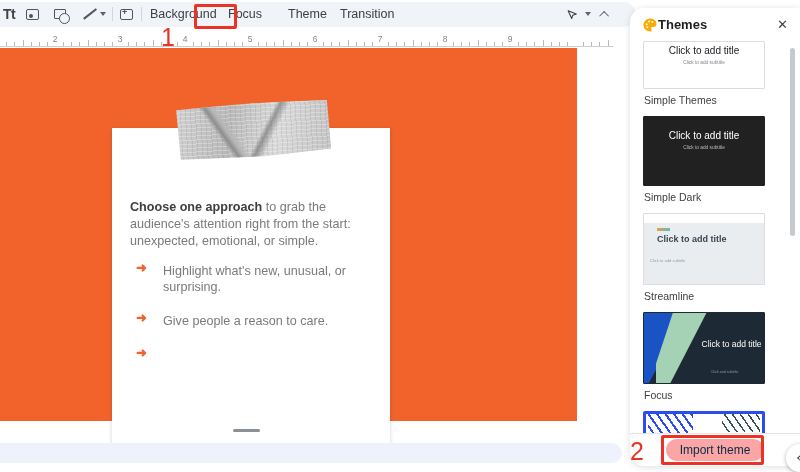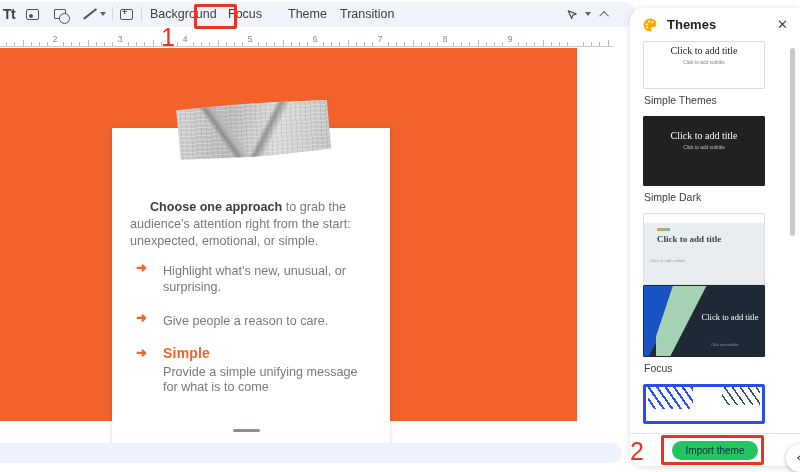--- a/index.html
+++ b/index.html
@@ -50,39 +50,39 @@
             linear-gradient(100deg,#d2d2d2,#b9b9b9 35%,#dadada 65%,#c3c3c3);
           box-shadow:0 2px 5px rgba(0,0,0,.28);
           clip-path:polygon(1% 5%, 52% 0, 99% 3%, 100% 93%, 55% 100%, 2% 97%); }
   .tape .crease1 { position:absolute; inset:0;
           background:linear-gradient(58deg, transparent 30%, #8e8e8e 33%, #b5b5b5 36%, transparent 40%); }
   .tape .crease2 { position:absolute; inset:0;
           background:linear-gradient(120deg, transparent 55%, rgba(120,120,120,.7) 58%, transparent 63%); }
 
   .slide-title { position:absolute; left:130px; top:106px; font-size:27px; font-weight:bold; color:#5b5b5b; letter-spacing:.3px; }
   .slide-intro { position:absolute; left:130px; top:151px; width:242px; font-size:12.6px; line-height:17px; color:#7a7a7a; }
-  .slide-intro b { color:#3e3e3e;margin-left:20px; }
+  .slide-intro b { color:#3e3e3e; }
   .bullet-list { position:absolute; left:136px; top:212px; width:232px; }
   .bullet-item { display:flex; margin-bottom:15px; }
   .b-arrow { width:27px; flex:none; color:#f2632c; font-size:13px; font-weight:bold; line-height:16px; }
   .b-head { font-size:14px; font-weight:bold; color:#f2632c; line-height:16px; letter-spacing:.2px; }
   .b-body { margin-top:4px; width:208px; font-size:12.6px; line-height:15.5px; color:#7a7a7a; }
 
   .drag-handle { position:absolute; left:233px; top:429px; width:27px; height:3px; background:#8a9096; border-radius:2px; }
   .notes-bar { position:absolute; left:0; top:443px; width:622px; height:20px; background:#edf2fc; border-radius:0 10px 10px 0; }
 
   
   .panel { position:absolute; left:630px; top:8px; width:170px; height:458px; background:#fff;
            border-radius:14px 0 0 14px; box-shadow:0 1px 6px rgba(60,64,67,.18); }
   .panel-header { display:flex; align-items:center; height:33px; padding:0 12px; }
-  .panel-title { font-size:13px; color:#1f1f1f; font-weight:bold; margin-left:9px; }
+  .panel-title { font-size:13px; color:#1f1f1f; font-weight:bold; }
   .panel-close { margin-left:auto; font-size:13px; color:#444; cursor:pointer; line-height:1; }
   .theme-list { position:relative; height:392px; padding-left:13px; overflow:hidden; }
   .thumb { width:122px; position:relative; overflow:hidden; border:1px solid #dadce0; border-radius:1px; background:#fff; cursor:pointer; }
-  .thumb .t-title { text-align:center;font-family:Liberation Serif, serif; }
+  .thumb .t-title { text-align:center; }
   .thumb .t-sub { text-align:center; }
   .thumb.light { height:48px; }
   .thumb.light .t-title { margin-top:3px; font-size:10px; color:#202124; }
   .thumb.light .t-sub { margin-top:3px; font-size:6px; transform:scale(.8); color:#80868b; }
   .thumb.dark { height:70px; background:#212121; border-color:#212121; }
   .thumb.dark .t-title { margin-top:13px; font-size:10px; color:#fff; }
   .thumb.dark .t-sub { margin-top:3px; font-size:6px; transform:scale(.8); color:#bdbdbd; }
   .thumb.streamline { height:72px; background:#e9edef; }
   .thumb.streamline .strip { position:absolute; left:0; top:0; width:100%; height:9px; background:#fff; }
   .thumb.streamline .dash { position:absolute; left:13px; top:14px; width:13px; height:2.5px;
@@ -98,21 +98,21 @@
   .thumb.focus .t-sub { position:absolute; left:56%; top:56px; font-size:6px; transform:scale(.6); transform-origin:left; color:#8b98a5; text-align:left; }
   .thumb.shift { height:40px; border:3px solid #2b4df0; background:#fff; border-radius:2px; }
   .thumb.shift .hatch-l { position:absolute; left:2px; top:0; width:45px; height:22px;
         background:repeating-linear-gradient(55deg, transparent 0 5px, #2b4df0 5px 7px); }
   .thumb.shift .hatch-r { position:absolute; right:2px; top:0; width:38px; height:18px;
         background:repeating-linear-gradient(55deg, transparent 0 5px, #33535a 5px 6.5px); }
   .theme-label { margin:5px 0 10px 1px; font-size:10.5px; font-weight:500; color:#3c4043; height:12px; }
   .panel-scrollbar { position:absolute; right:5px; top:40px; width:5px; height:188px; background:#c6cacd; border-radius:3px; }
   .import-bar { position:absolute; left:0; bottom:0; width:100%; height:33px; border-top:1px solid #e3e5e8;
                 display:flex; align-items:center; justify-content:center; border-radius:0 0 0 14px; }
-  .import-btn { background:#22c55e; color:#062b48; border:none; font-family:inherit; font-size:10px; font-weight:500;
+  .import-btn { background:#fca5a5; color:#062b48; border:none; font-family:inherit; font-size:12px; font-weight:500;
                 padding:4px 14px; border-radius:12px; cursor:pointer; }
 
   .collapse-circle { position:absolute; left:786px; top:444px; width:28px; height:28px; border-radius:50%;
                 background:#fff; box-shadow:0 1px 4px rgba(0,0,0,.3); display:flex; align-items:center; justify-content:center; }
   .chev-left { width:6px; height:6px; border-left:1.6px solid #3c4043; border-bottom:1.6px solid #3c4043;
                transform:rotate(45deg) translate(1px,-1px); }
 
   
   .anno-box { position:absolute; border:3px solid #e93325; border-radius:2px; z-index:50; pointer-events:none; }
   .anno-num { position:absolute; color:#e93325; font-size:25px; font-weight:500; z-index:50; pointer-events:none; }
@@ -258,24 +258,20 @@
 
   <div class="bullet-item">
     <span class="b-arrow">➜</span>
     <span class="b-content">
       <div class="b-body">Give people a reason to care.</div>
     </span>
   </div>
 
   <div class="bullet-item">
     <span class="b-arrow">➜</span>
-    <span class="b-content">
-      <div class="b-head">Simple</div>
-      <div class="b-body">Provide a simple unifying message for what is to come</div>
-    </span>
   </div>
 </div>
   </div>
 
   <div class="drag-handle"></div>
   <div class="notes-bar"></div>
 
   <div class="panel">
     <div class="panel-header">
       <svg width="16" height="16" viewBox="0 0 24 24">
@@ -303,20 +299,21 @@
           </div>
           <div class="theme-label">Simple Dark</div>
         </div>
         <div>
           <div class="thumb streamline">
             <div class="strip"></div>
             <div class="dash"></div>
             <div class="t-title">Click to add title</div>
             <div class="t-sub">Click to add subtitle</div>
           </div>
+          <div class="theme-label">Streamline</div>
         </div>
         <div>
           <div class="thumb focus">
             <div class="shape-blue"></div>
             <div class="shape-mint"></div>
             <div class="t-title">Click to add title</div>
             <div class="t-sub">Click and subtitle</div>
           </div>
           <div class="theme-label">Focus</div>
         </div>

